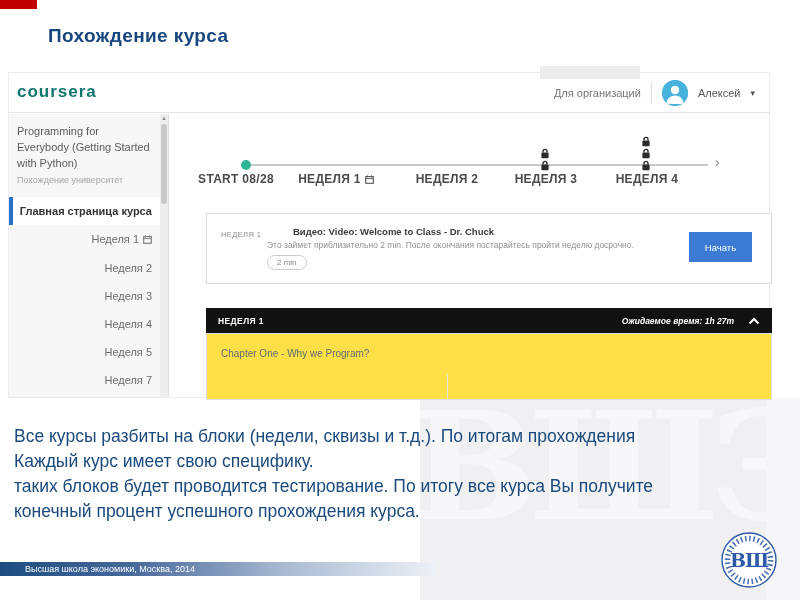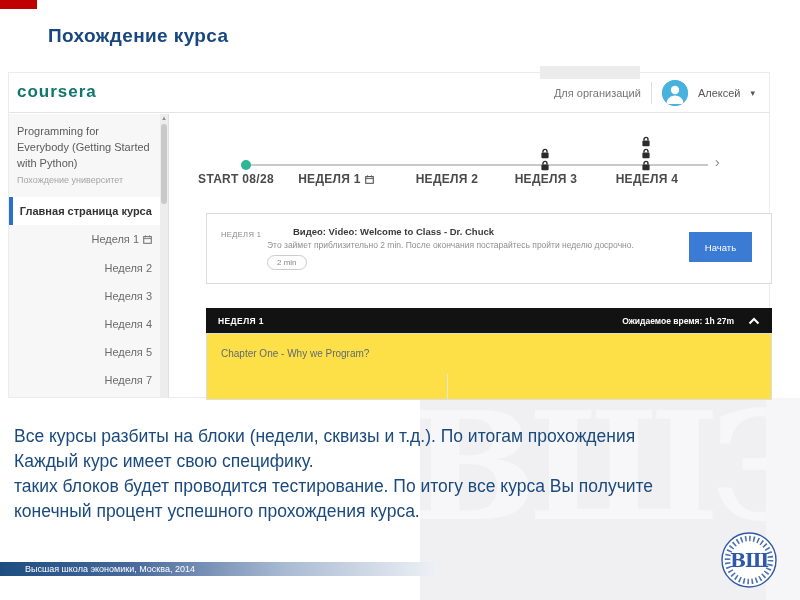--- a/index.html
+++ b/index.html
@@ -48,21 +48,21 @@
   .card1 { position:absolute; left:36px; top:99px; width:566px; height:71px; background:#fff; border:1px solid #dcdcdc; }
   .card1-week { position:absolute; left:14px; top:16px; font-size:7.5px; color:#8a8a8a; letter-spacing:.4px; }
   .card1-title { position:absolute; left:60px; top:12px; font-size:9.5px; font-weight:bold; color:#3a3a3a;padding-left:26px; }
   .card1-desc { position:absolute; left:60px; top:26px; font-size:8.5px; color:#8f8f8f; }
   .pill { position:absolute; left:60px; top:41px; font-size:8px; color:#888; border:1px solid #ccc; border-radius:9px; padding:2px 9px; background:#fdfdfd; }
   .start-btn { position:absolute; right:19px; top:18px; width:63px; height:30px; background:#3b7bd4; border:none; color:#fff; font-size:9.5px; font-family:inherit; cursor:pointer; display:flex; align-items:center; justify-content:center; }
 
   
   .darkbar { position:absolute; left:36px; top:194px; width:566px; height:25px; background:#121212; color:#fff; display:flex; align-items:center; cursor:pointer; }
   .darkbar-week { margin-left:12px; font-size:8.5px; font-weight:bold; letter-spacing:.4px; }
-  .darkbar-time { margin-left:auto; font-size:8.5px; font-weight:bold; }
+  .darkbar-time { margin-left:auto; font-size:8.5px; font-weight:bold;font-style:italic; }
   .darkbar-chev { margin:0 12px 0 14px; display:flex; }
   .chapter-card { position:absolute; left:36px; top:219px; width:566px; height:67px; background:#fde047; border:1px solid #dedede; }
   .chapter-title { position:absolute; left:14px; top:14px; font-size:10px; color:#5f6a75; }
   .chapter-divider { position:absolute; left:240px; top:40px; bottom:0; width:1px; background:#e5e5e5; }
 
   
   .gray-panel { position:absolute; left:420px; top:398px; width:380px; height:202px; background:#f0f0f2; overflow:hidden; }
   .watermark { position:absolute; left:-10px; top:-20px; font-family:"DejaVu Serif", serif; font-weight:bold; font-size:150px; color:#f7f7f9; letter-spacing:-8px; }
   .gray-panel-band { position:absolute; right:0; top:0; bottom:0; width:34px; background:#f6f6f8; }
   .body-text { position:absolute; left:14px; top:424px; z-index:4; color:#1b4a7e; font-size:17.5px; line-height:25px; }

